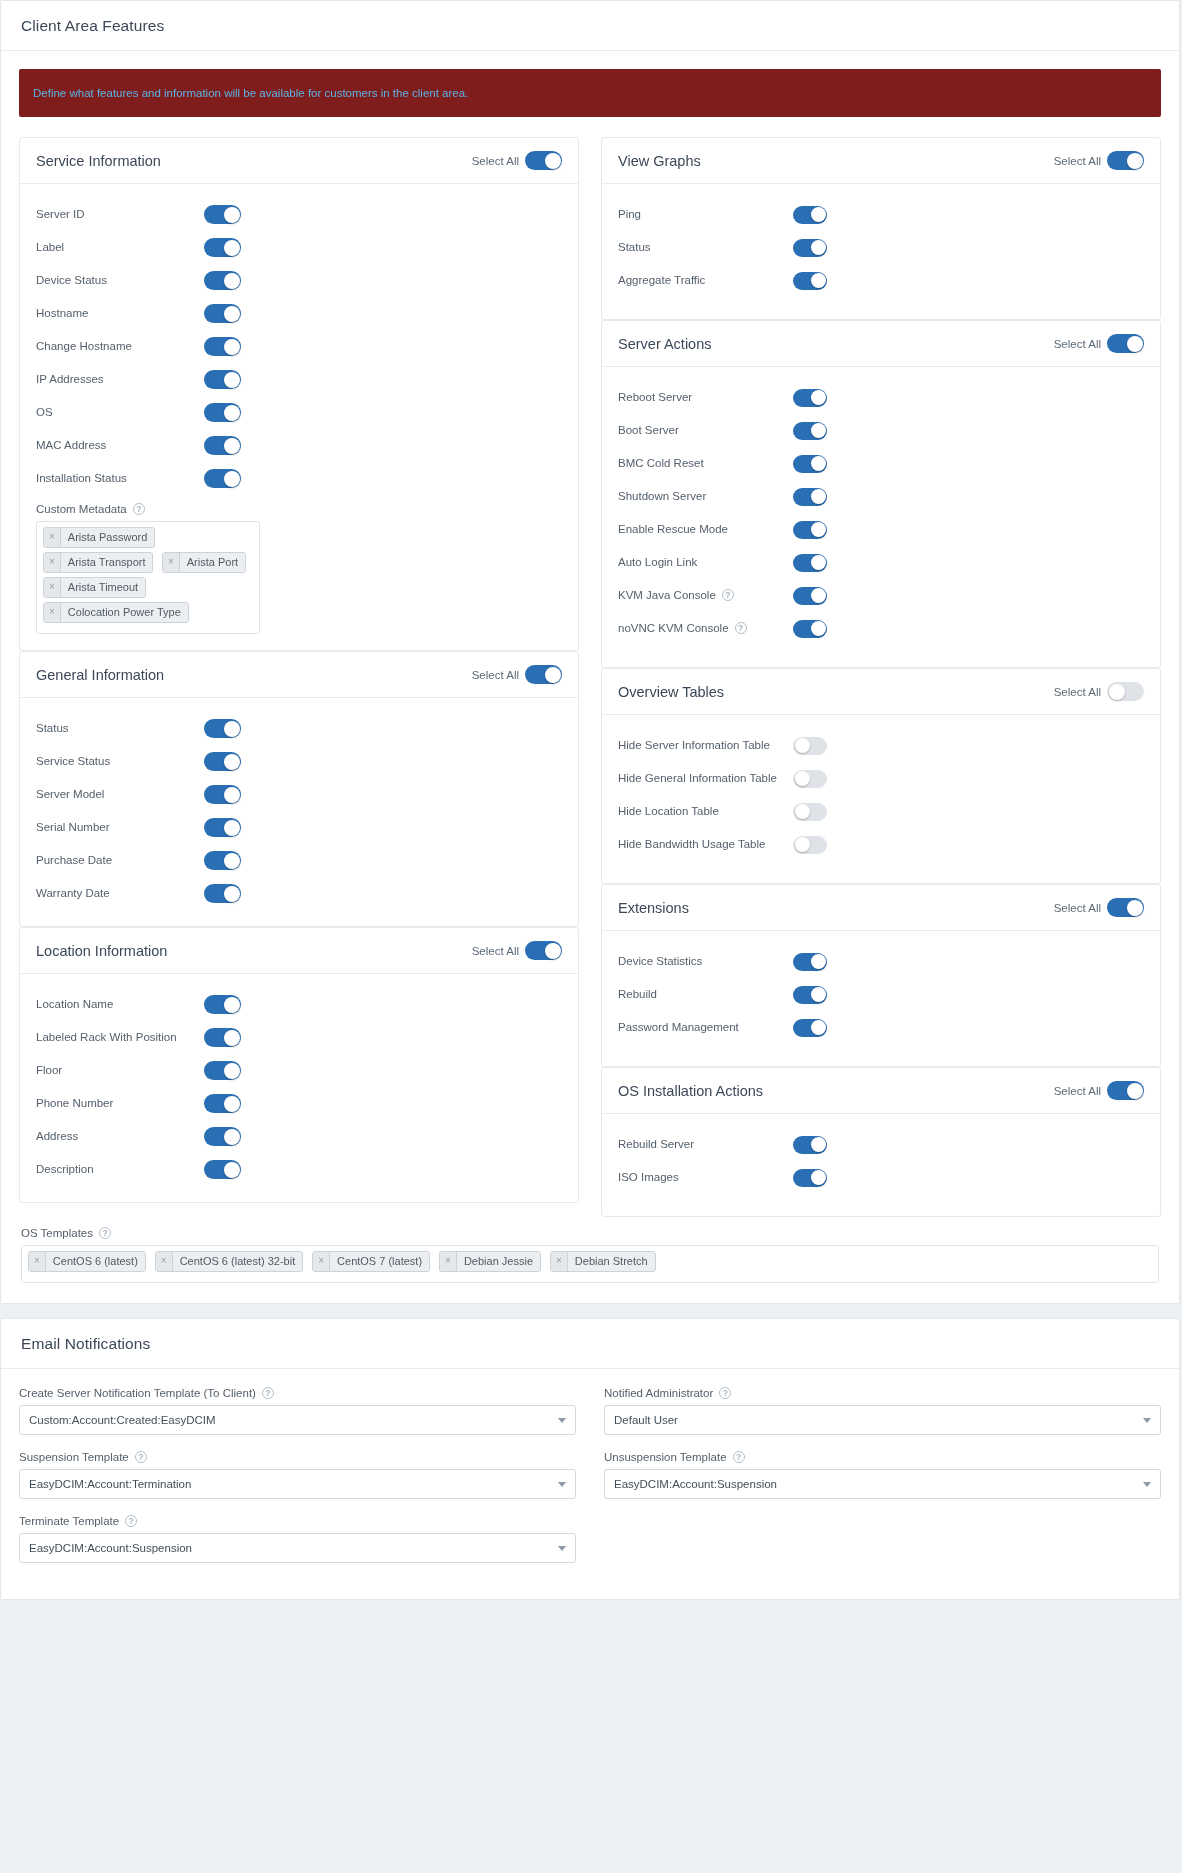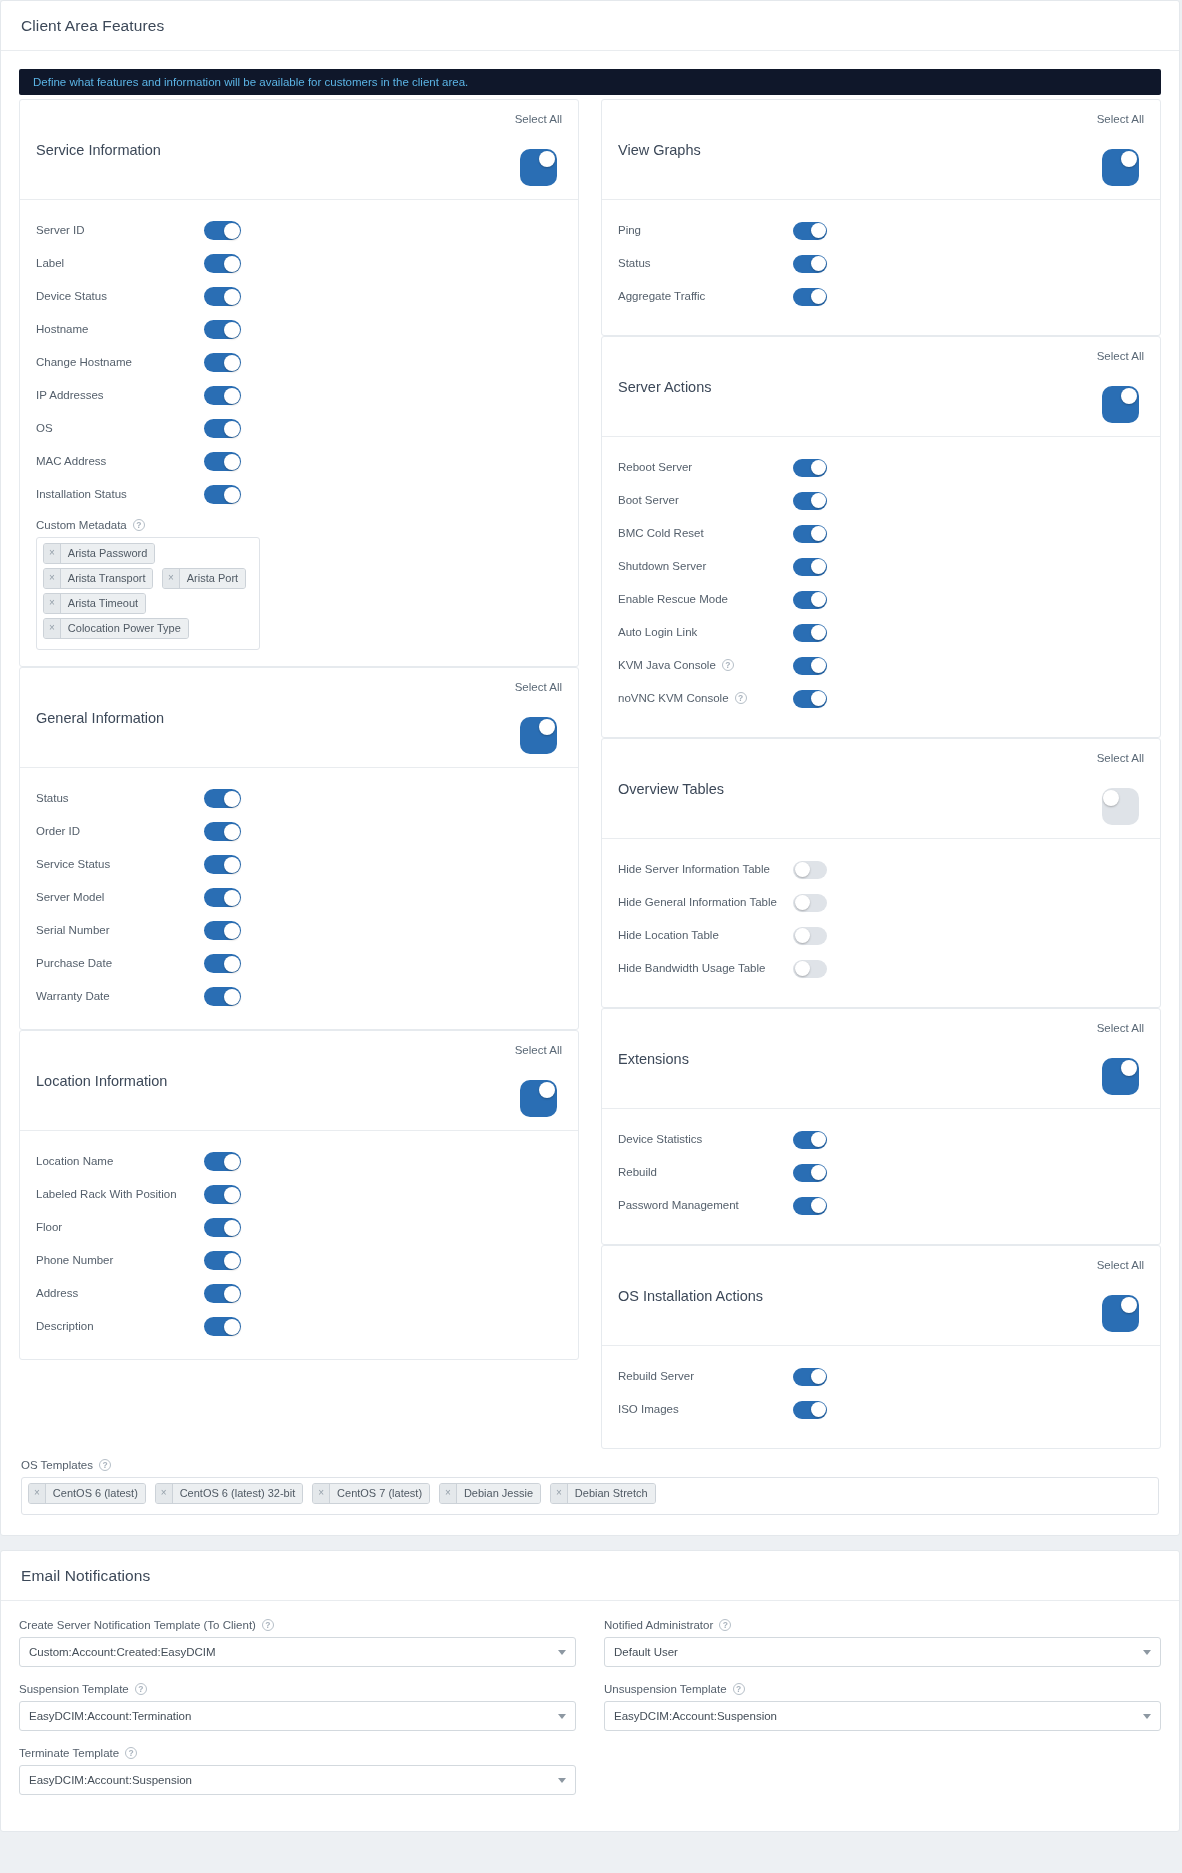--- a/index.html
+++ b/index.html
@@ -27,26 +27,26 @@
   }
   .panel-title {
     font-size: 15.5px;
     color: #3c4858;
     letter-spacing: .1px;
   }
   .panel-body { padding: 18px 18px 20px 18px; }
 
   
   .alert-info {
-    background: #0f172a;
+    background: #7f1d1d;
     color: #5bb4e5;
     font-size: 11.5px;
-    padding: 7px 14px;
+    padding: 18px 14px;
     border-radius: 2px;
-    margin: 0 0 4px 0;
+    margin: 0 0 20px 0;
   }
 
   
   .cols { display: flex; gap: 22px; align-items: flex-start; }
   .col { flex: 1 1 0; min-width: 0; }
 
   
   .card {
     border: 1px solid #e6eaee;
     border-radius: 3px;
@@ -57,21 +57,21 @@
     align-items: center;
     justify-content: space-between;
     padding: 13px 16px 13px 16px;
     border-bottom: 1px solid #e9ecef;
     min-height: 44px;
   }
   .card-title {
     font-size: 14.5px;
     color: #3c4858;
   }
-  .select-all-wrap { display: flex; align-items: center; gap: 24px; flex-direction: column; }
+  .select-all-wrap { display: flex; align-items: center; gap: 6px; }
   .select-all-label { font-size: 11.5px; color: #5a6876; }
 
   .card-body { padding: 14px 16px 16px 16px; }
 
   .feature-row {
     display: flex;
     align-items: center;
     min-height: 33px;
     padding: 1px 0;
   }
@@ -334,26 +334,20 @@
               <div class="select-all-wrap">
                 <span class="select-all-label">Select All</span>
                 <span class="switch on">
                     <span class="knob"></span>
                   </span>
               </div>
             </div>
             <div class="card-body">
               <div class="feature-row">
                 <span class="feature-label">Status</span>
-                <span class="switch on">
-                    <span class="knob"></span>
-                  </span>
-              </div>
-              <div class="feature-row">
-                <span class="feature-label">Order ID</span>
                 <span class="switch on">
                     <span class="knob"></span>
                   </span>
               </div>
               <div class="feature-row">
                 <span class="feature-label">Service Status</span>
                 <span class="switch on">
                     <span class="knob"></span>
                   </span>
               </div>

